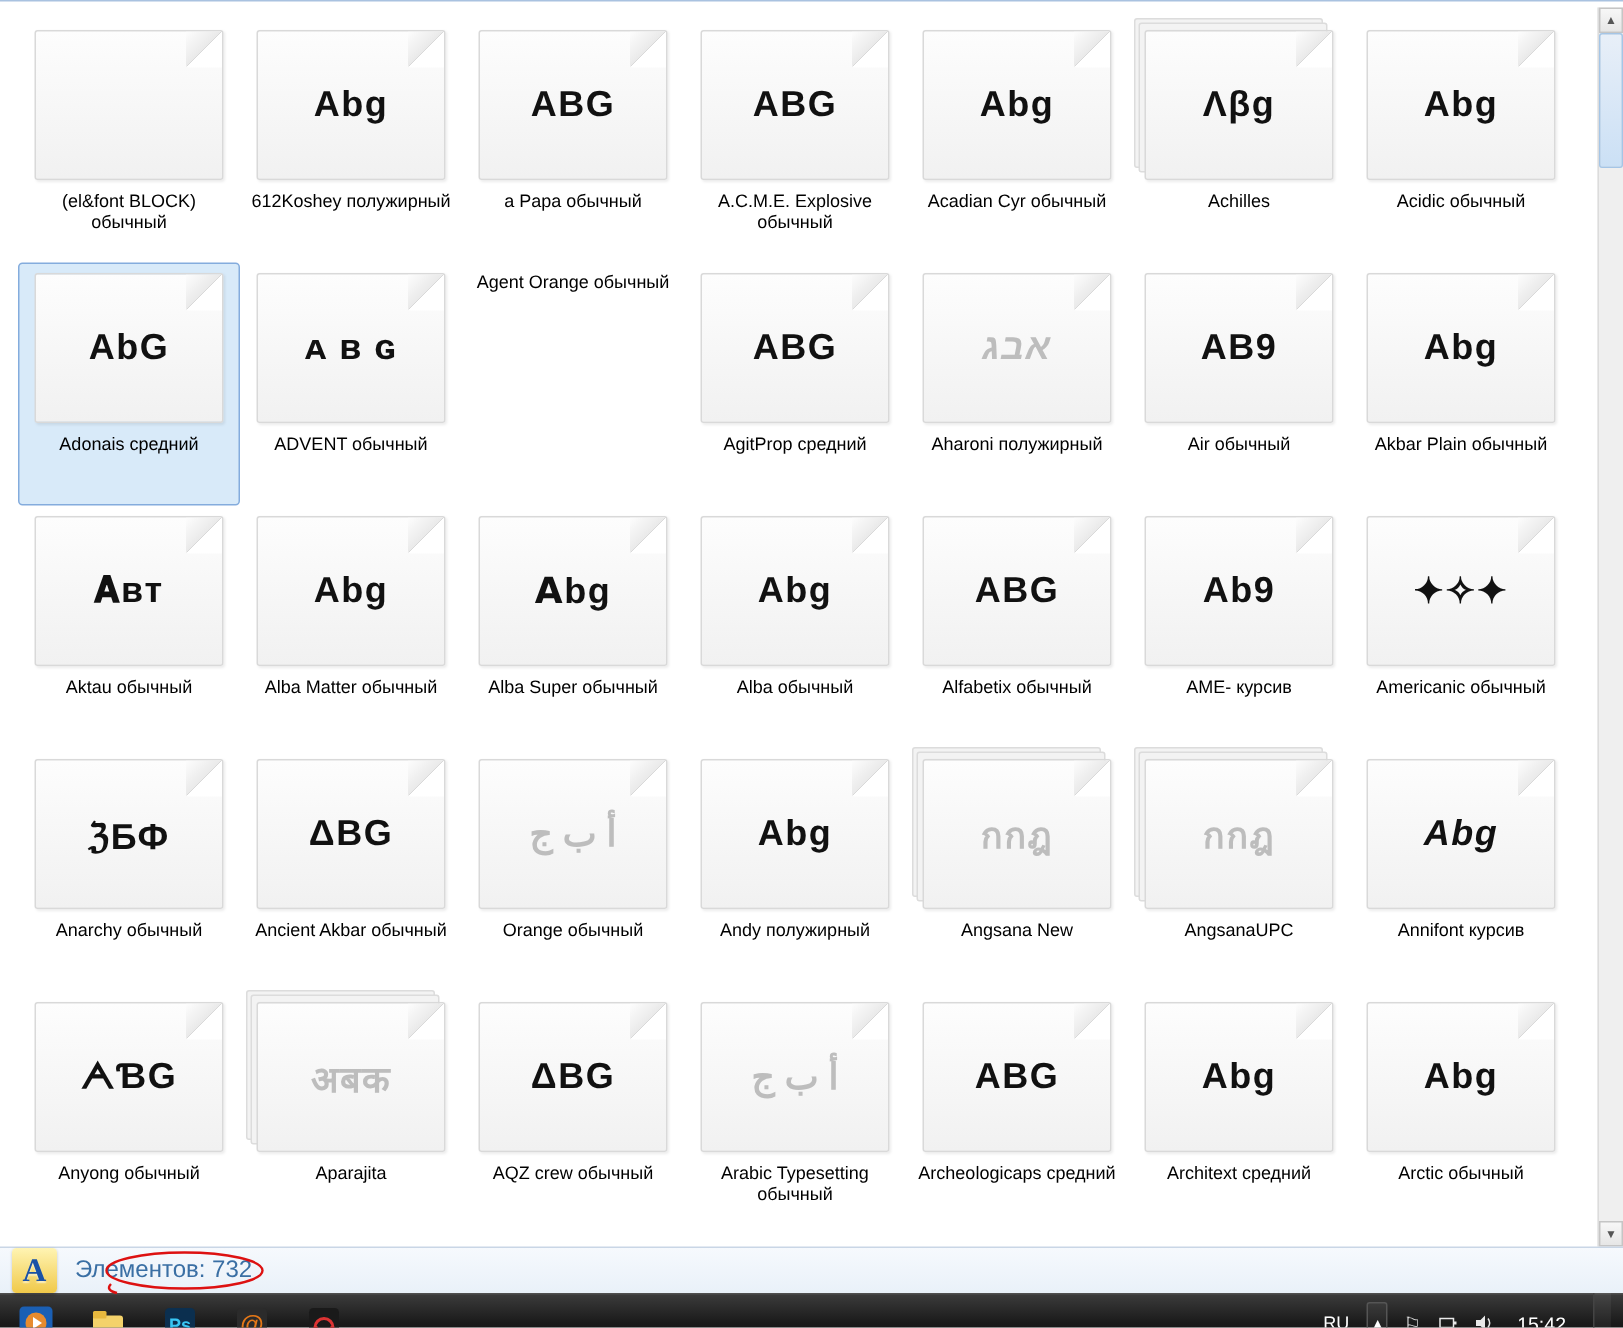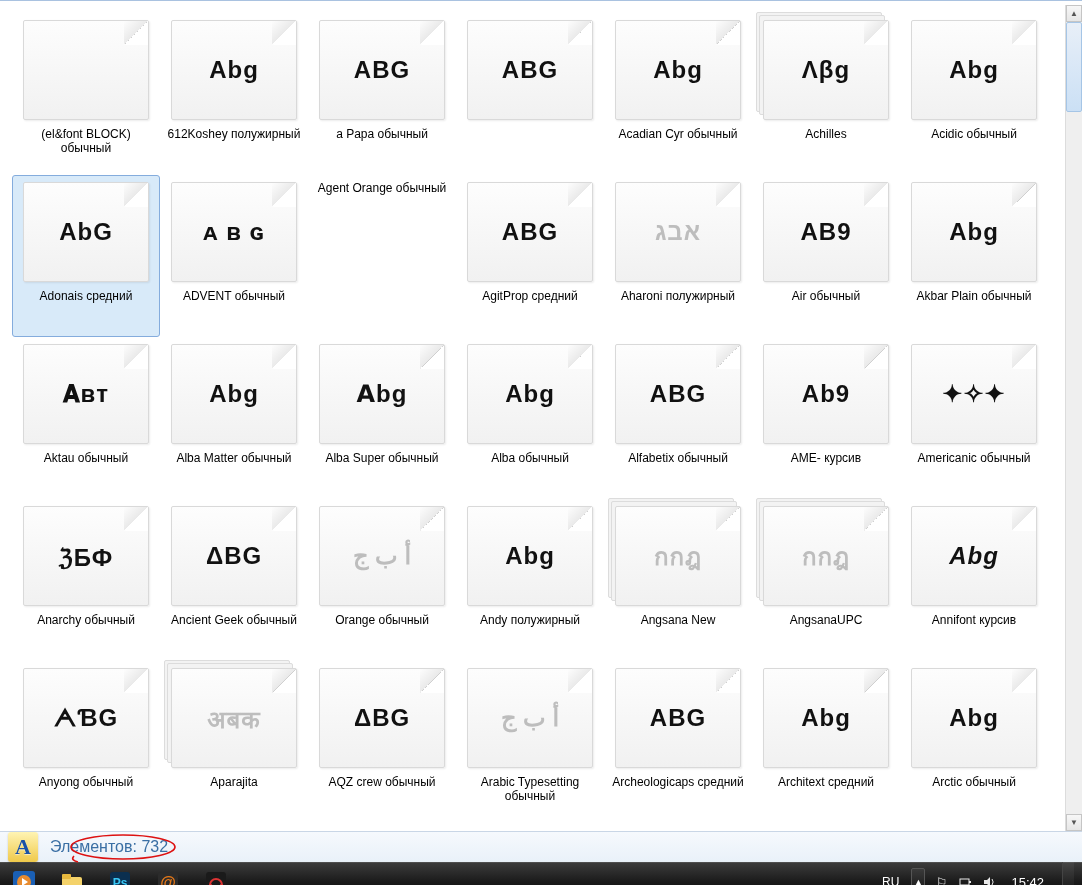--- a/index.html
+++ b/index.html
@@ -224,20 +224,21 @@
           </div>
         </div>
         <div class="file-label">a Papa обычный</div>
       </div>
       <div class="file-item">
         <div class="thumb-wrap">
           <div class="thumb">
             <div class="thumb-text">ABG</div>
           </div>
         </div>
+        <div class="file-label">A.C.M.E. Explosive обычный</div>
       </div>
       <div class="file-item">
         <div class="thumb-wrap">
           <div class="thumb">
             <div class="thumb-text">Abg</div>
           </div>
         </div>
         <div class="file-label">Acadian Cyr обычный</div>
       </div>
       <div class="file-item">
@@ -281,21 +282,21 @@
         <div class="thumb-wrap">
           <div class="thumb">
             <div class="thumb-text">ABG</div>
           </div>
         </div>
         <div class="file-label">AgitProp средний</div>
       </div>
       <div class="file-item">
         <div class="thumb-wrap">
           <div class="thumb">
-            <div class="thumb-text" style="color: rgb(189, 189, 189);">אבג</div>
+            <div class="thumb-text" style="color: rgb(189, 189, 189); font-style: italic;">אבג</div>
           </div>
         </div>
         <div class="file-label">Aharoni полужирный</div>
       </div>
       <div class="file-item">
         <div class="thumb-wrap">
           <div class="thumb">
             <div class="thumb-text">AB9</div>
           </div>
         </div>
@@ -372,21 +373,21 @@
           </div>
         </div>
         <div class="file-label">Anarchy обычный</div>
       </div>
       <div class="file-item">
         <div class="thumb-wrap">
           <div class="thumb">
             <div class="thumb-text">ΔBG</div>
           </div>
         </div>
-        <div class="file-label">Ancient Geek обычный</div>
+        <div class="file-label">Ancient Akbar обычный</div>
       </div>
       <div class="file-item">
         <div class="thumb-wrap">
           <div class="thumb">
             <div class="thumb-text" style="color: rgb(189, 189, 189);">أ ب ج</div>
           </div>
         </div>
         <div class="file-label">Orange обычный</div>
       </div>
       <div class="file-item">

